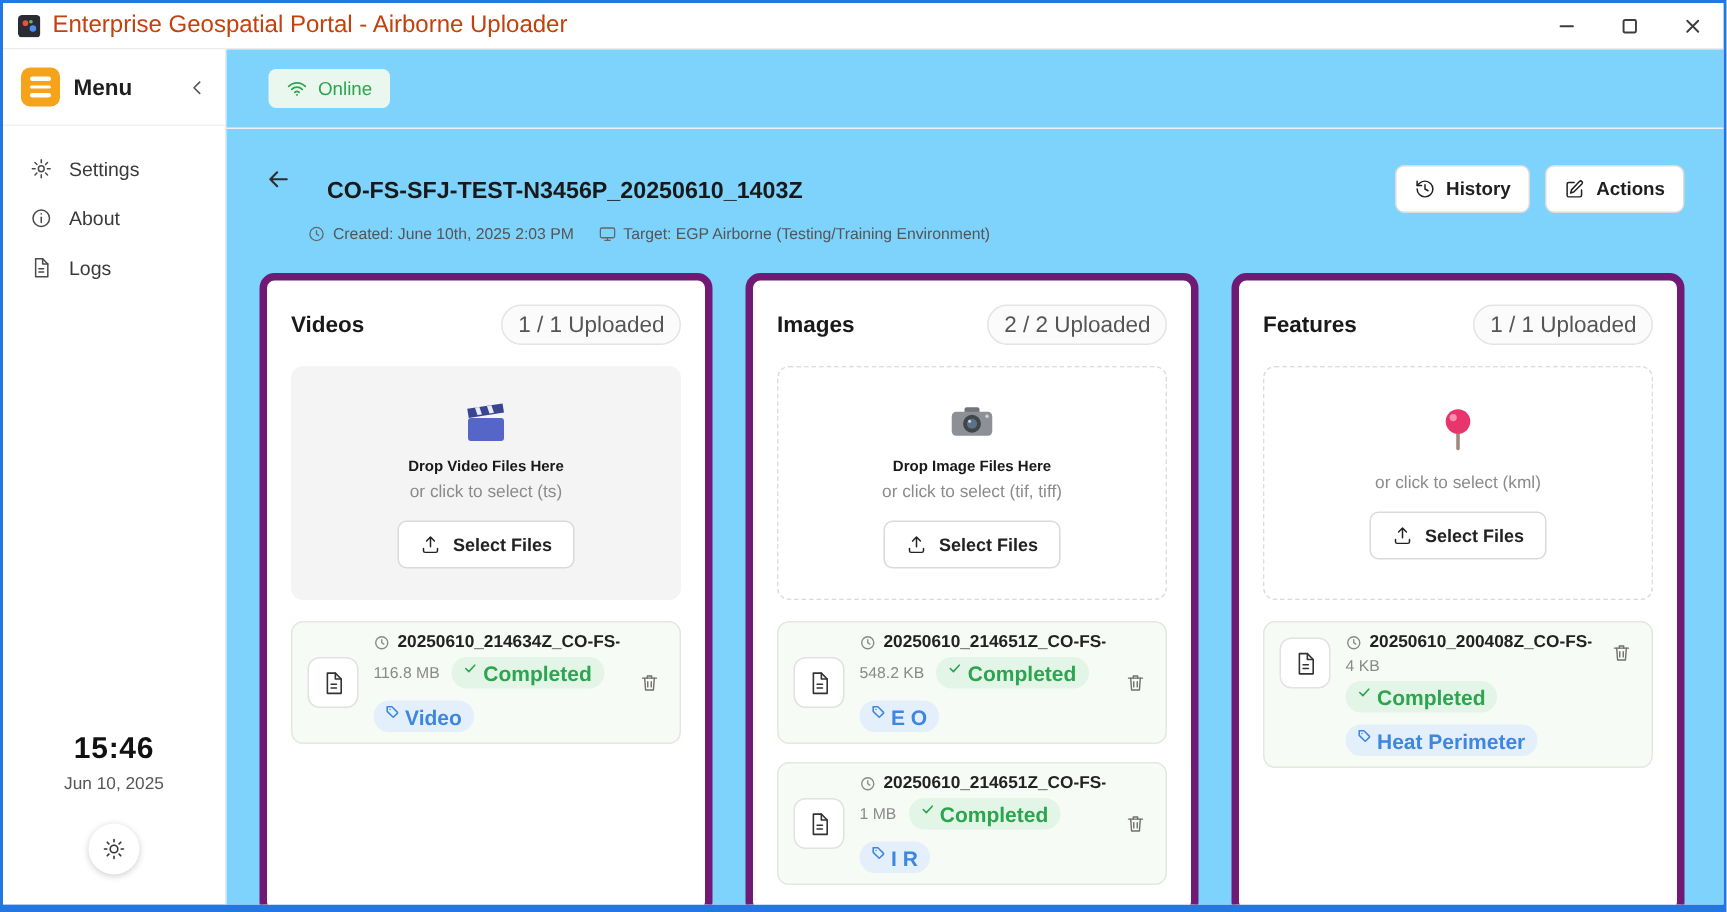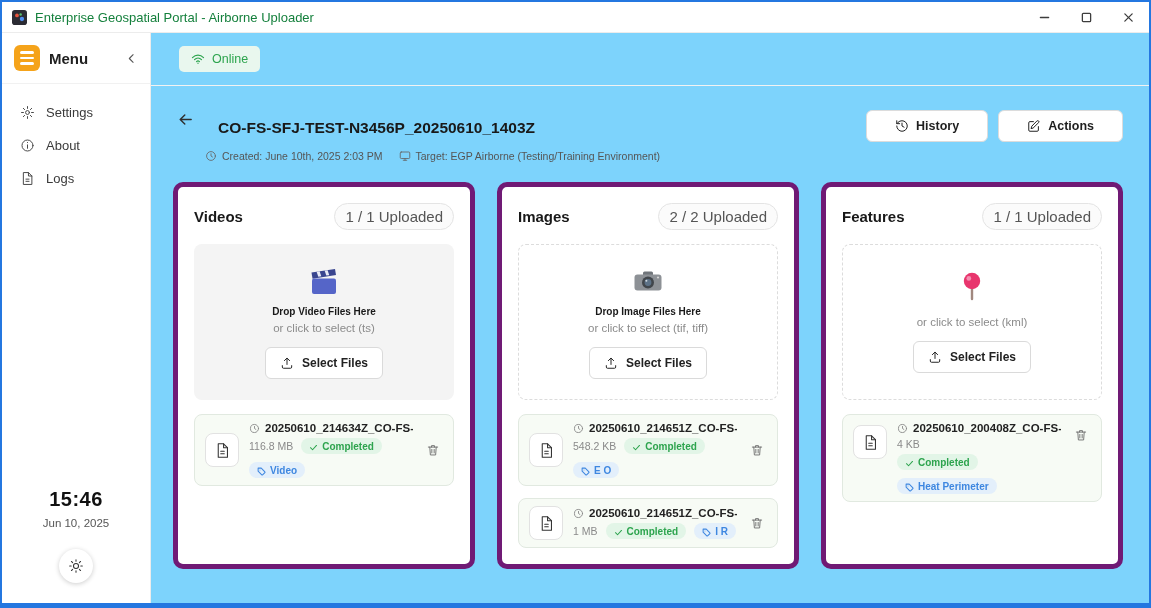--- a/index.html
+++ b/index.html
@@ -4,21 +4,21 @@
 <style>
   html,body{margin:0;padding:0}
   body{font-family:"Liberation Sans",sans-serif;background:#c9ced4}
   .window{width:1151px;height:608px;box-sizing:border-box;border:2px solid #2477e0;border-bottom-width:5px;background:#fff;display:flex;flex-direction:column;overflow:hidden}
   
   svg.ic{display:block;fill:none;stroke:currentColor;stroke-width:1.8;stroke-linecap:round;stroke-linejoin:round;width:14px;height:14px;flex:0 0 auto}
   .dz-icon{width:32px;height:32px;margin-bottom:8px;display:block}
   
   .titlebar{height:30px;flex:0 0 30px;display:flex;align-items:center;gap:8px;padding-left:10px;border-bottom:1px solid #ececec;background:#fff}
   .appicon{width:15px;height:15px;display:block}
-  .titlebar-text{font-size:13px;color:#15803d}
+  .titlebar-text{font-size:16px;color:#c2410c}
   .win-controls{margin-left:auto;display:flex;height:100%}
   .winbtn{width:42px;height:100%;display:flex;align-items:center;justify-content:center;background:none;border:none;color:#3d3d3d;cursor:pointer;padding:0}
   .winbtn svg.ic{width:11px;height:11px;stroke-width:1.4}
   
   .app-body{flex:1;display:flex;min-height:0}
   .sidebar{width:148px;flex:0 0 148px;border-right:1px solid #ececec;display:flex;flex-direction:column;background:#fff}
   .menu-row{display:flex;align-items:center;gap:9px;padding:12px 10px 12px 12px;border-bottom:1px solid #f1f1f1}
   .hamburger{width:26px;height:26px;border:none;border-radius:6px;background:#f5a31a;display:flex;flex-direction:column;justify-content:center;align-items:center;gap:3px;cursor:pointer;padding:0}
   .hamburger b{display:block;width:14px;height:2.4px;background:#fff;border-radius:2px}
   .menu-label{font-size:15px;font-weight:bold;color:#1f1f1f}
@@ -38,21 +38,21 @@
   .online-pill{display:inline-flex;align-items:center;gap:7px;background:#e9f7ee;color:#2da44e;font-size:12.5px;padding:6px 12px;border-radius:5px}
   .online-pill svg.ic{width:14px;height:14px;stroke-width:2}
   .mission-header{display:flex;align-items:flex-start;padding:20px 26px 6px 22px}
   .back-btn{background:none;border:none;color:#2e2e2e;padding:4px;margin:1px 7px 0 0;cursor:pointer}
   .back-btn svg.ic{width:17px;height:17px;stroke-width:2}
   .mission-title{font-size:15.5px;font-weight:bold;color:#191919;margin:13px}
   .mission-meta{display:flex;gap:16px;margin-top:8px}
   .meta-item{display:flex;align-items:center;gap:5px;font-size:10.5px;color:#555}
   .meta-item svg.ic{width:12px;height:12px;color:#666;stroke-width:1.7}
   .header-actions{margin-left:auto;display:flex;gap:10px;padding-top:4px}
-  .hbtn{display:flex;align-items:center;gap:7px;background:#fff;border:1px solid #dcdcdc;border-radius:6px;padding:8px 28px;font-size:12.5px;font-weight:bold;color:#1f1f1f;cursor:pointer;font-family:inherit}
+  .hbtn{display:flex;align-items:center;gap:7px;background:#fff;border:1px solid #dcdcdc;border-radius:6px;padding:8px 12px;font-size:12.5px;font-weight:bold;color:#1f1f1f;cursor:pointer;font-family:inherit}
   .hbtn svg.ic{width:14px;height:14px;stroke-width:1.7}
   
   .cards{display:flex;gap:22px;padding:14px 26px 24px 22px;align-items:stretch}
   .card{flex:1;min-width:0;border:5px solid #701a75;border-radius:10px;padding:16px;background:#fff;display:flex;flex-direction:column}
   .card-head{display:flex;align-items:center;justify-content:space-between;margin-bottom:14px}
   .card-title{font-size:15px;font-weight:bold;color:#191919;margin:0}
   .count-pill{font-size:15px;color:#555;background:#fbfbfb;border:1px solid #e4e4e4;border-radius:999px;padding:4px 10px;white-space:nowrap}
   .dropzone{border-radius:8px;height:156px;flex:0 0 auto;display:flex;flex-direction:column;align-items:center;justify-content:center;text-align:center;cursor:pointer;padding:0 10px;box-sizing:border-box}
   .dropzone.filled{background:#f4f4f4}
   .dropzone.dashed{border:1.5px dashed #dcdcdc;background:#fff}
@@ -65,21 +65,21 @@
   .file-item.align-top{align-items:flex-start}
   .file-item.align-top .trash-btn,.file-item.align-top .file-icon-box{margin-top:3px}
   .file-icon-box{width:32px;height:32px;flex:0 0 32px;background:#fff;border:1px solid #e2e2e2;border-radius:8px;display:flex;align-items:center;justify-content:center;color:#333}
   .file-icon-box svg.ic{width:17px;height:17px;stroke-width:1.5}
   .file-body{flex:1;min-width:0}
   .file-name-row{display:flex;align-items:center;gap:5px}
   .file-name-row>svg.ic{width:11px;height:11px;color:#8a8a8a;stroke-width:2}
   .file-name{font-size:11.5px;font-weight:bold;color:#222;white-space:nowrap;overflow:hidden}
   .file-meta-row{display:flex;align-items:center;gap:8px;margin-top:4px;flex-wrap:wrap}
   .file-size{font-size:10.5px;color:#8a8a8a;white-space:nowrap}
-  .pill{display:inline-flex;align-items:flex-end;gap:4px;font-size:10px;font-weight:bold;padding:2.5px 8px;border-radius:999px;white-space:nowrap}
+  .pill{display:inline-flex;align-items:flex-start;gap:4px;font-size:14px;font-weight:bold;padding:2.5px 8px;border-radius:999px;white-space:nowrap}
   .pill.green{background:#e2f5e7;color:#2da44e}
   .pill.blue{background:#e3effb;color:#3e87e0}
   .pill svg.ic{width:9px;height:9px;stroke-width:2.8}
   .trash-btn{background:none;border:none;color:#6f6f6f;cursor:pointer;padding:3px;flex:0 0 auto}
   .trash-btn svg.ic{width:14px;height:14px;stroke-width:1.6}
 </style>
 </head>
 <body>
 
 <svg width="0" height="0" style="position:absolute">

